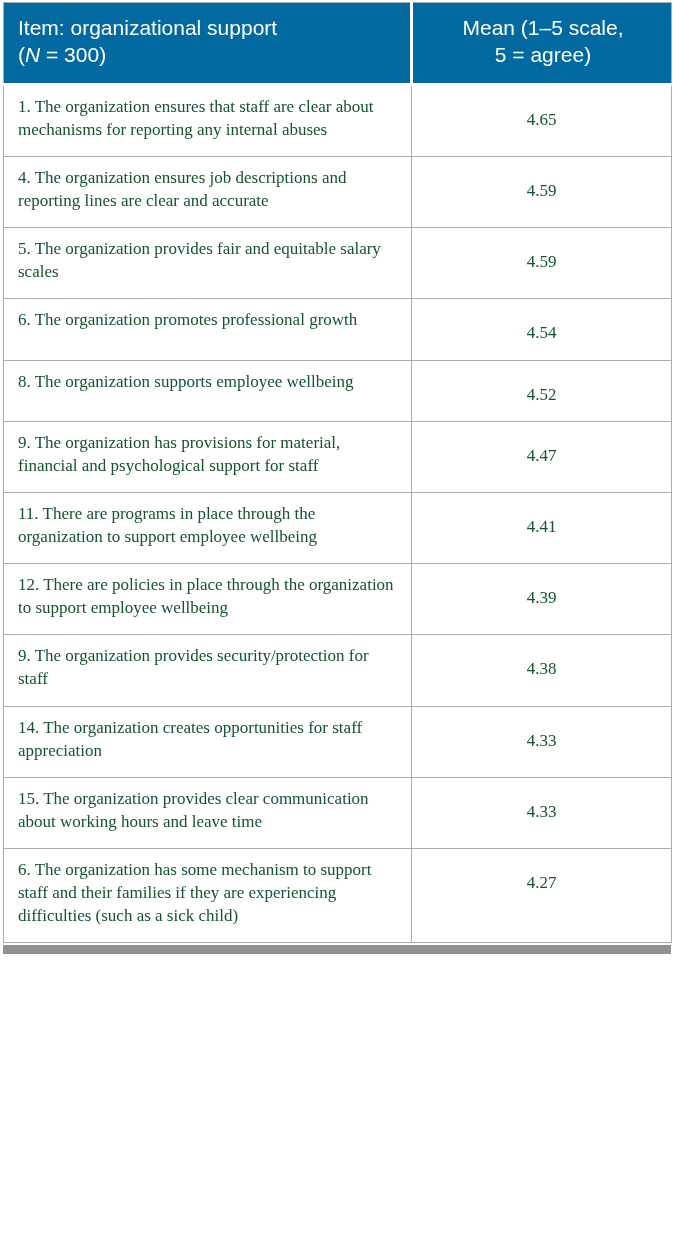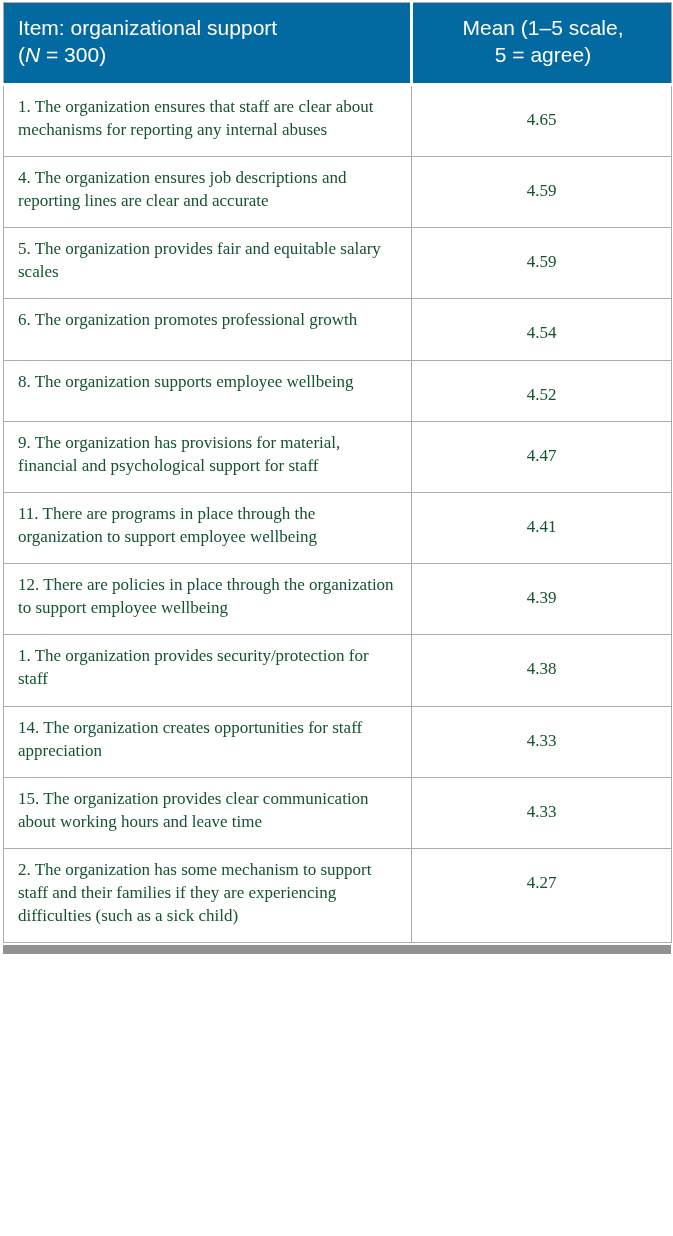--- a/index.html
+++ b/index.html
@@ -129,34 +129,34 @@
     <td class="item-cell">11. There are programs in place through the organization to support employee wellbeing</td>
     <td class="mean-cell">4.41</td>
   </tr>
 
   <tr>
     <td class="item-cell">12. There are policies in place through the organization to support employee wellbeing</td>
     <td class="mean-cell">4.39</td>
   </tr>
 
   <tr>
-    <td class="item-cell">1. The organization provides security/protection for staff</td>
+    <td class="item-cell">9. The organization provides security/protection for staff</td>
     <td class="mean-cell">4.38</td>
   </tr>
 
   <tr>
     <td class="item-cell">14. The organization creates opportunities for staff appreciation</td>
     <td class="mean-cell">4.33</td>
   </tr>
 
   <tr>
     <td class="item-cell">15. The organization provides clear communication about working hours and leave time</td>
     <td class="mean-cell">4.33</td>
   </tr>
 
   <tr>
-    <td class="item-cell">2. The organization has some mechanism to support staff and their families if they are experiencing difficulties (such as a sick child)</td>
+    <td class="item-cell">6. The organization has some mechanism to support staff and their families if they are experiencing difficulties (such as a sick child)</td>
     <td class="mean-cell">4.27</td>
   </tr>
 </tbody>
   </table>
   <div class="bottom-bar"></div>
 </div>
 
 </body></html>

